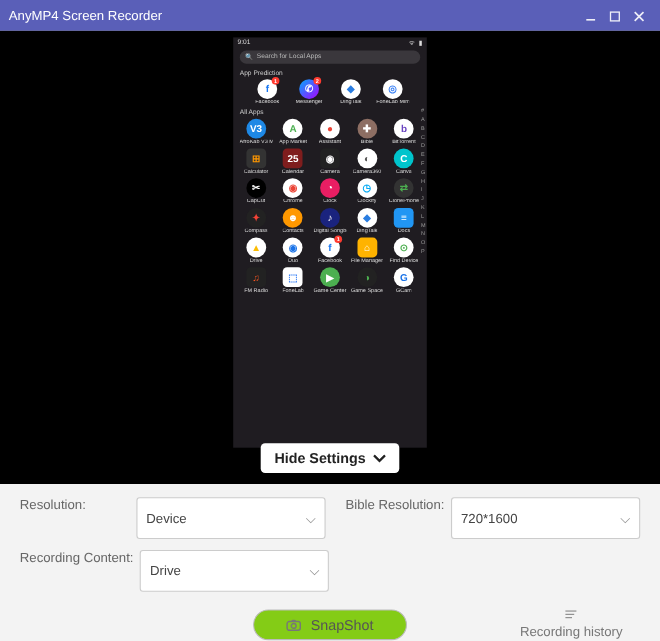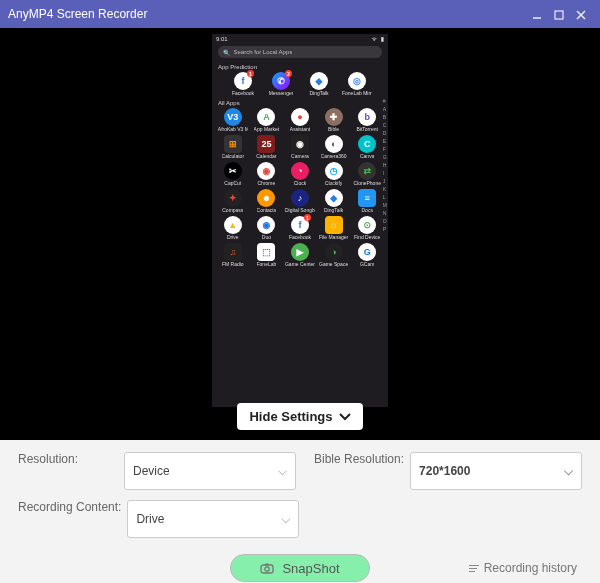--- a/index.html
+++ b/index.html
@@ -130,57 +130,57 @@
     border-radius: 3px;
     height: 38px;
     padding: 0 8px;
     display: flex; align-items: center; justify-content: space-between;
     font-size: 12px;
     color: #444;
     cursor: pointer;
   }
   .select .chev { opacity: .6; }
   .sel-w1 { width: 172px; }
-  .sel-w2 { width: 172px; font-weight: bold; }
+  .sel-w2 { width: 172px; }
 
   .action-row {
     display: flex; align-items: center; justify-content: center;
     gap: 18px;
     margin-top: 6px;
     position: relative;
   }
   .btn {
     height: 28px;
     border-radius: 14px;
     padding: 0 20px;
     display: flex; align-items: center; justify-content: center; gap: 8px;
     font-size: 13px;
     cursor: pointer;
     border: 1px solid #bbb;
-    background: #86efac;
+    background: #84cc16;
     color: #555;
   }
   .btn.record {
     background: #f26a2f;
     color: #fff;
     border: 1px solid #f26a2f;
     outline: 2px solid #3a3fbb;
     outline-offset: 1px;
     width: 140px;
   }
   .btn.snapshot { width: 140px; }
   .rec-dot {
     width: 10px; height: 10px; border: 2px solid #fff; border-radius: 50%;
     background: #f26a2f;
   }
   .cam-ic svg { display:block; }
   .history {
-    position: absolute; right: 5px;
+    position: absolute; right: 16px;
     display: flex; align-items: center; gap: 5px;
-    font-size: 12px; color: #777; cursor: pointer;
+    font-size: 12px; color: #777; cursor: pointer; flex-direction: column;
   }
   .history .bars { display:flex; flex-direction:column; gap:2px; }
   .history .bars span { display:block; height:1px; background:#888; }
 </style>
 </head>
 <body>
 
 <div class="titlebar">
   <span class="title">AnyMP4 Screen Recorder</span>
   <span class="winbtn">

